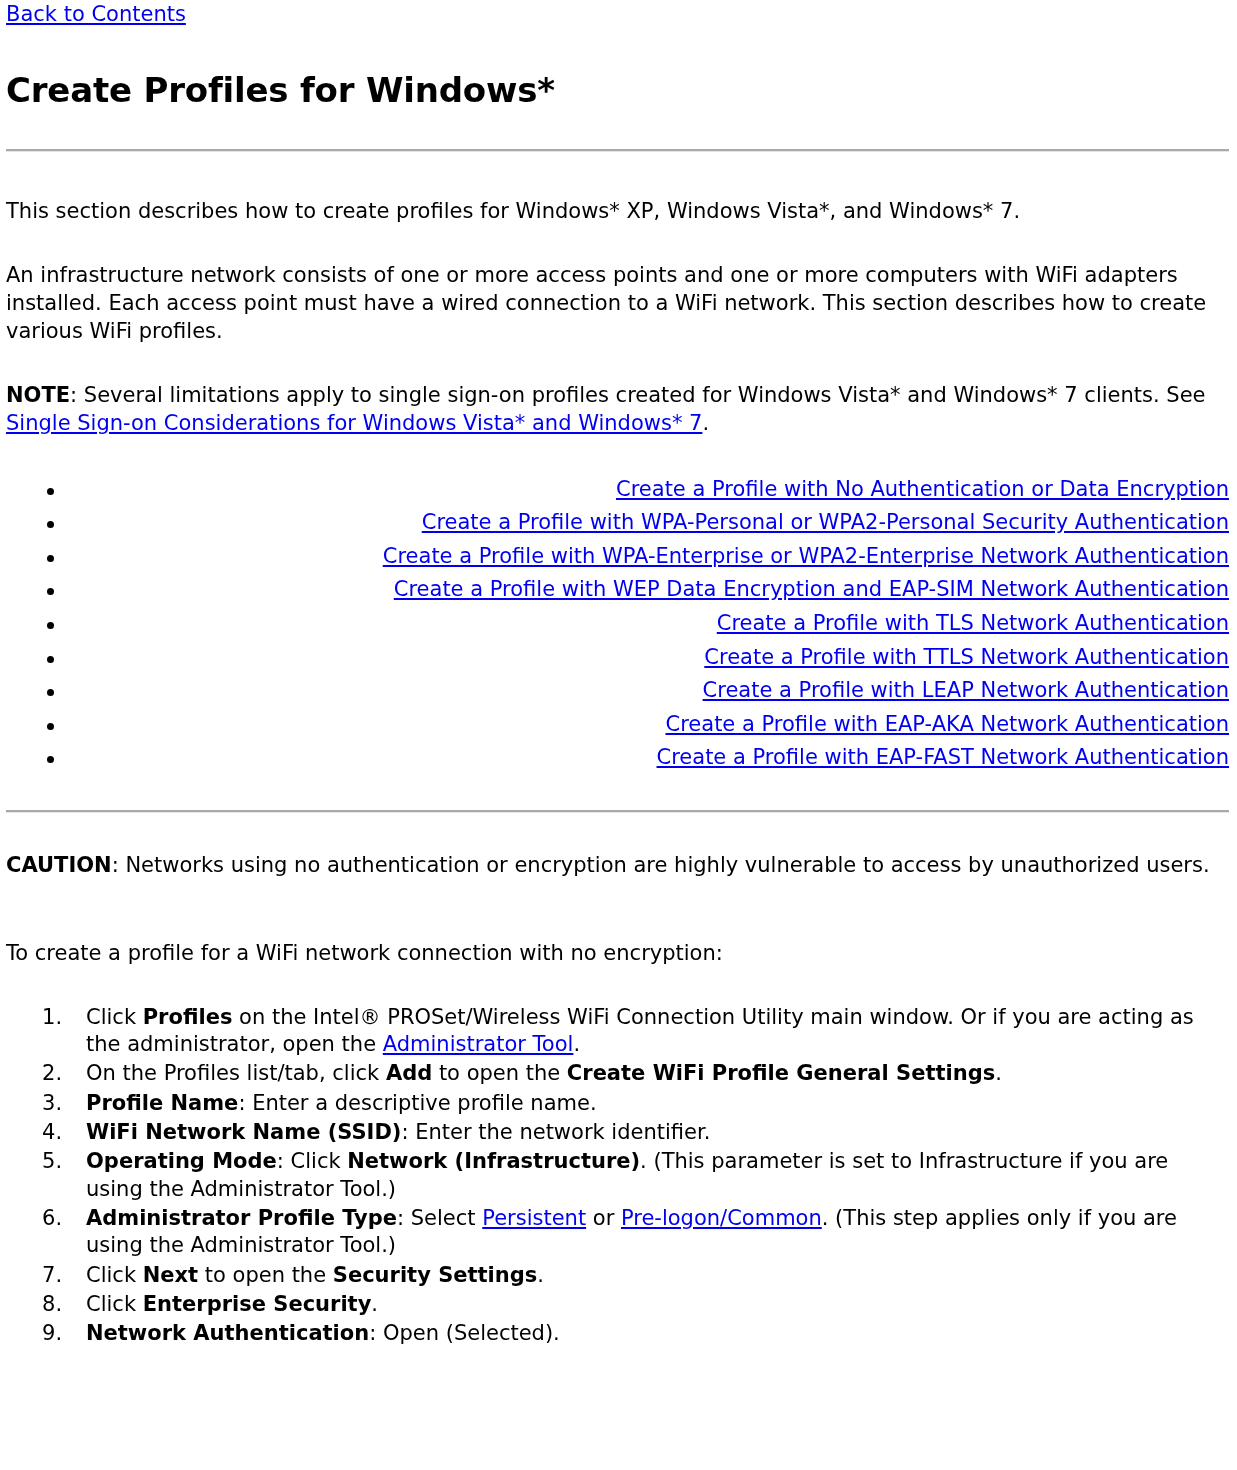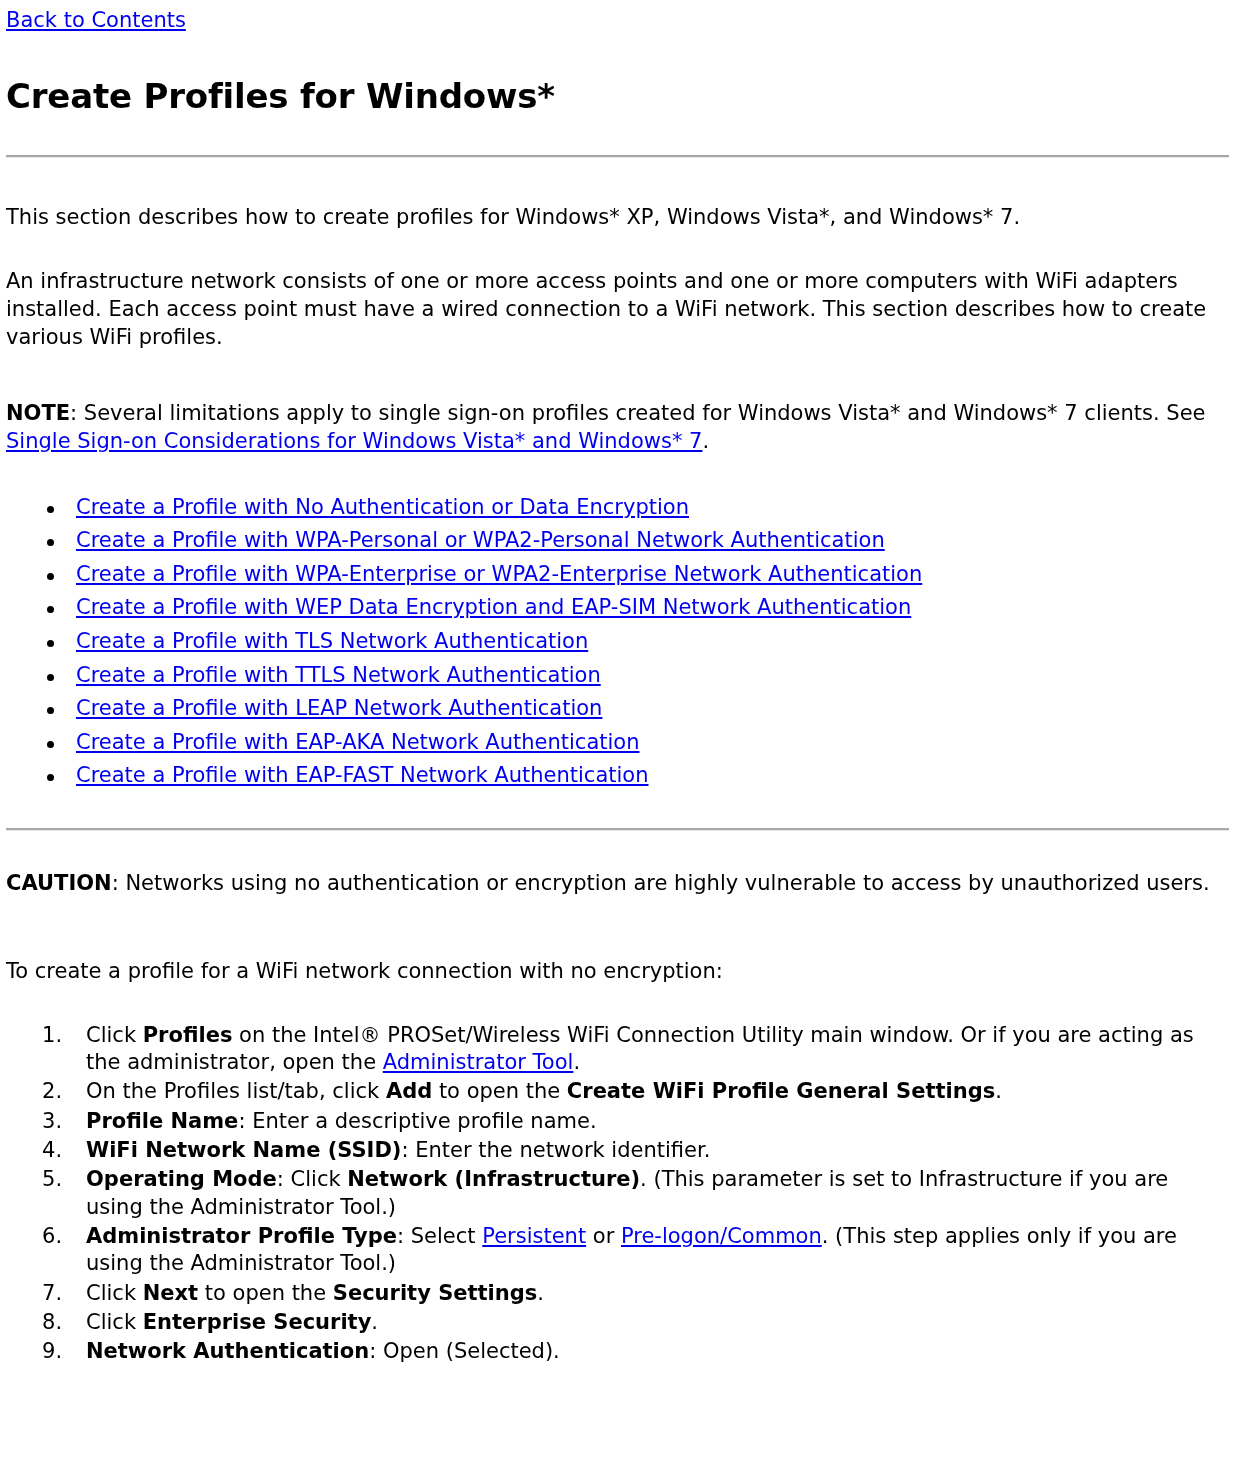--- a/index.html
+++ b/index.html
@@ -23,21 +23,21 @@
     padding: 0 8px 0 6px;
   }
 
   a, .link {
     color: #0000ee;
     text-decoration: underline;
     cursor: pointer;
   }
 
   .topnav {
-    padding-top: 7px;
+    padding-top: 1px;
     margin-bottom: 16px;
   }
   .topnav .link {
     font-size: 21px;
   }
 
   h1 {
     font-size: 34px;
     font-weight: bold;
     letter-spacing: -0.2px;
@@ -52,32 +52,33 @@
     height: 0;
     margin: 39px 0 0 0;
     padding: 0;
   }
 
   p {
     margin: 0;
   }
   .p-intro   { margin-top: 46px; }
   .p-infra   { margin-top: 36px; }
-  .p-note    { margin-top: 48px; }
+  .p-note    { margin-top: 36px; }
 
   ul.linklist {
     list-style: none;
     margin: 39px 0 0 0;
     padding: 0;
   }
   ul.linklist > li {
     position: relative;
     padding-left: 70px;
     margin-bottom: 8px;
     line-height: 1.22;
+    text-align: right;
   }
   ul.linklist > li::before {
     content: "";
     position: absolute;
     left: 41px;
     top: 11px;
     width: 7px;
     height: 7px;
     border-radius: 50%;
     background: #000000;
@@ -134,21 +135,21 @@
   <p class="p-intro">This section describes how to create profiles for Windows* XP, Windows Vista*, and Windows* 7.</p>
 
   <p class="p-infra">An infrastructure network consists of one or more access points and one or more computers with WiFi adapters installed. Each access point must have a wired connection to a WiFi network. This section describes how to create various WiFi profiles.</p>
 
   <p class="p-note">
     <b>NOTE</b><span>: Several limitations apply to single sign-on profiles created for Windows Vista* and Windows* 7 clients. See </span><a class="link" href="#">Single Sign-on Considerations for Windows Vista* and Windows* 7</a><span>.</span>
   </p>
 
   <ul class="linklist">
     <li><a class="link" href="#">Create a Profile with No Authentication or Data Encryption</a></li>
-    <li><a class="link" href="#">Create a Profile with WPA-Personal or WPA2-Personal Network Authentication</a></li>
+    <li><a class="link" href="#">Create a Profile with WPA-Personal or WPA2-Personal Security Authentication</a></li>
     <li><a class="link" href="#">Create a Profile with WPA-Enterprise or WPA2-Enterprise Network Authentication</a></li>
     <li><a class="link" href="#">Create a Profile with WEP Data Encryption and EAP-SIM Network Authentication</a></li>
     <li><a class="link" href="#">Create a Profile with TLS Network Authentication</a></li>
     <li><a class="link" href="#">Create a Profile with TTLS Network Authentication</a></li>
     <li><a class="link" href="#">Create a Profile with LEAP Network Authentication</a></li>
     <li><a class="link" href="#">Create a Profile with EAP-AKA Network Authentication</a></li>
     <li><a class="link" href="#">Create a Profile with EAP-FAST Network Authentication</a></li>
   </ul>
 
   <hr class="rule">

